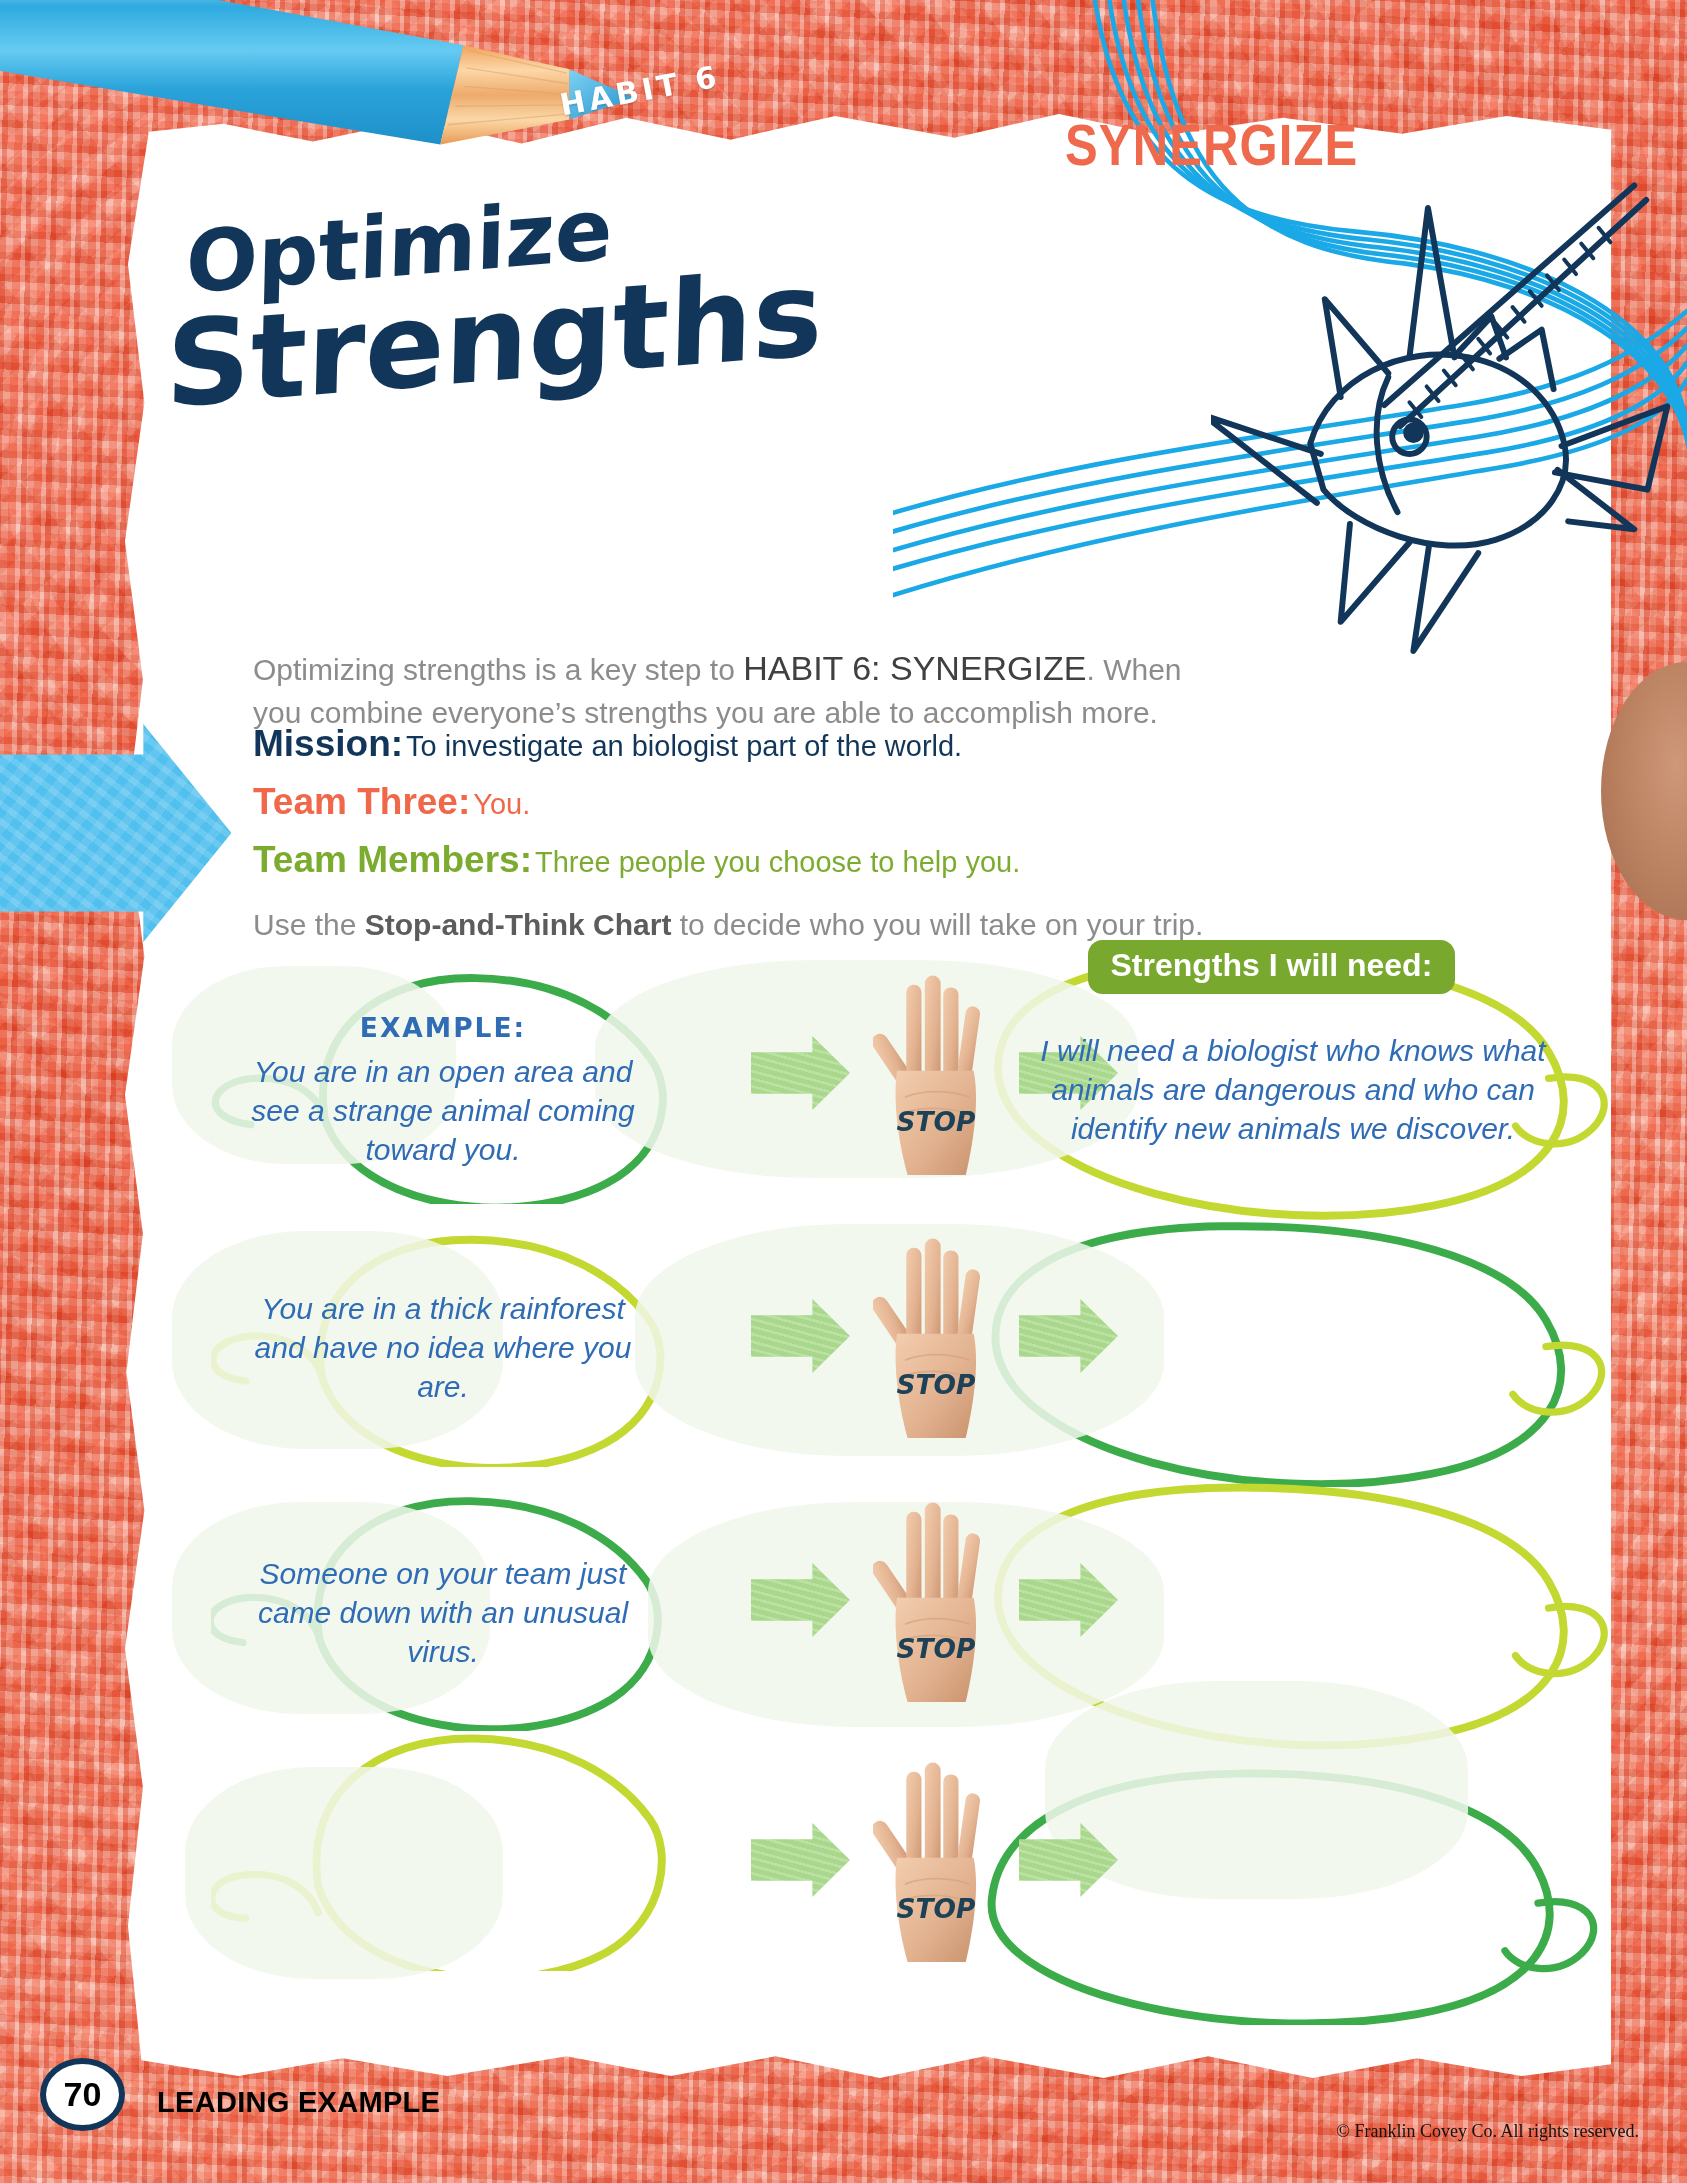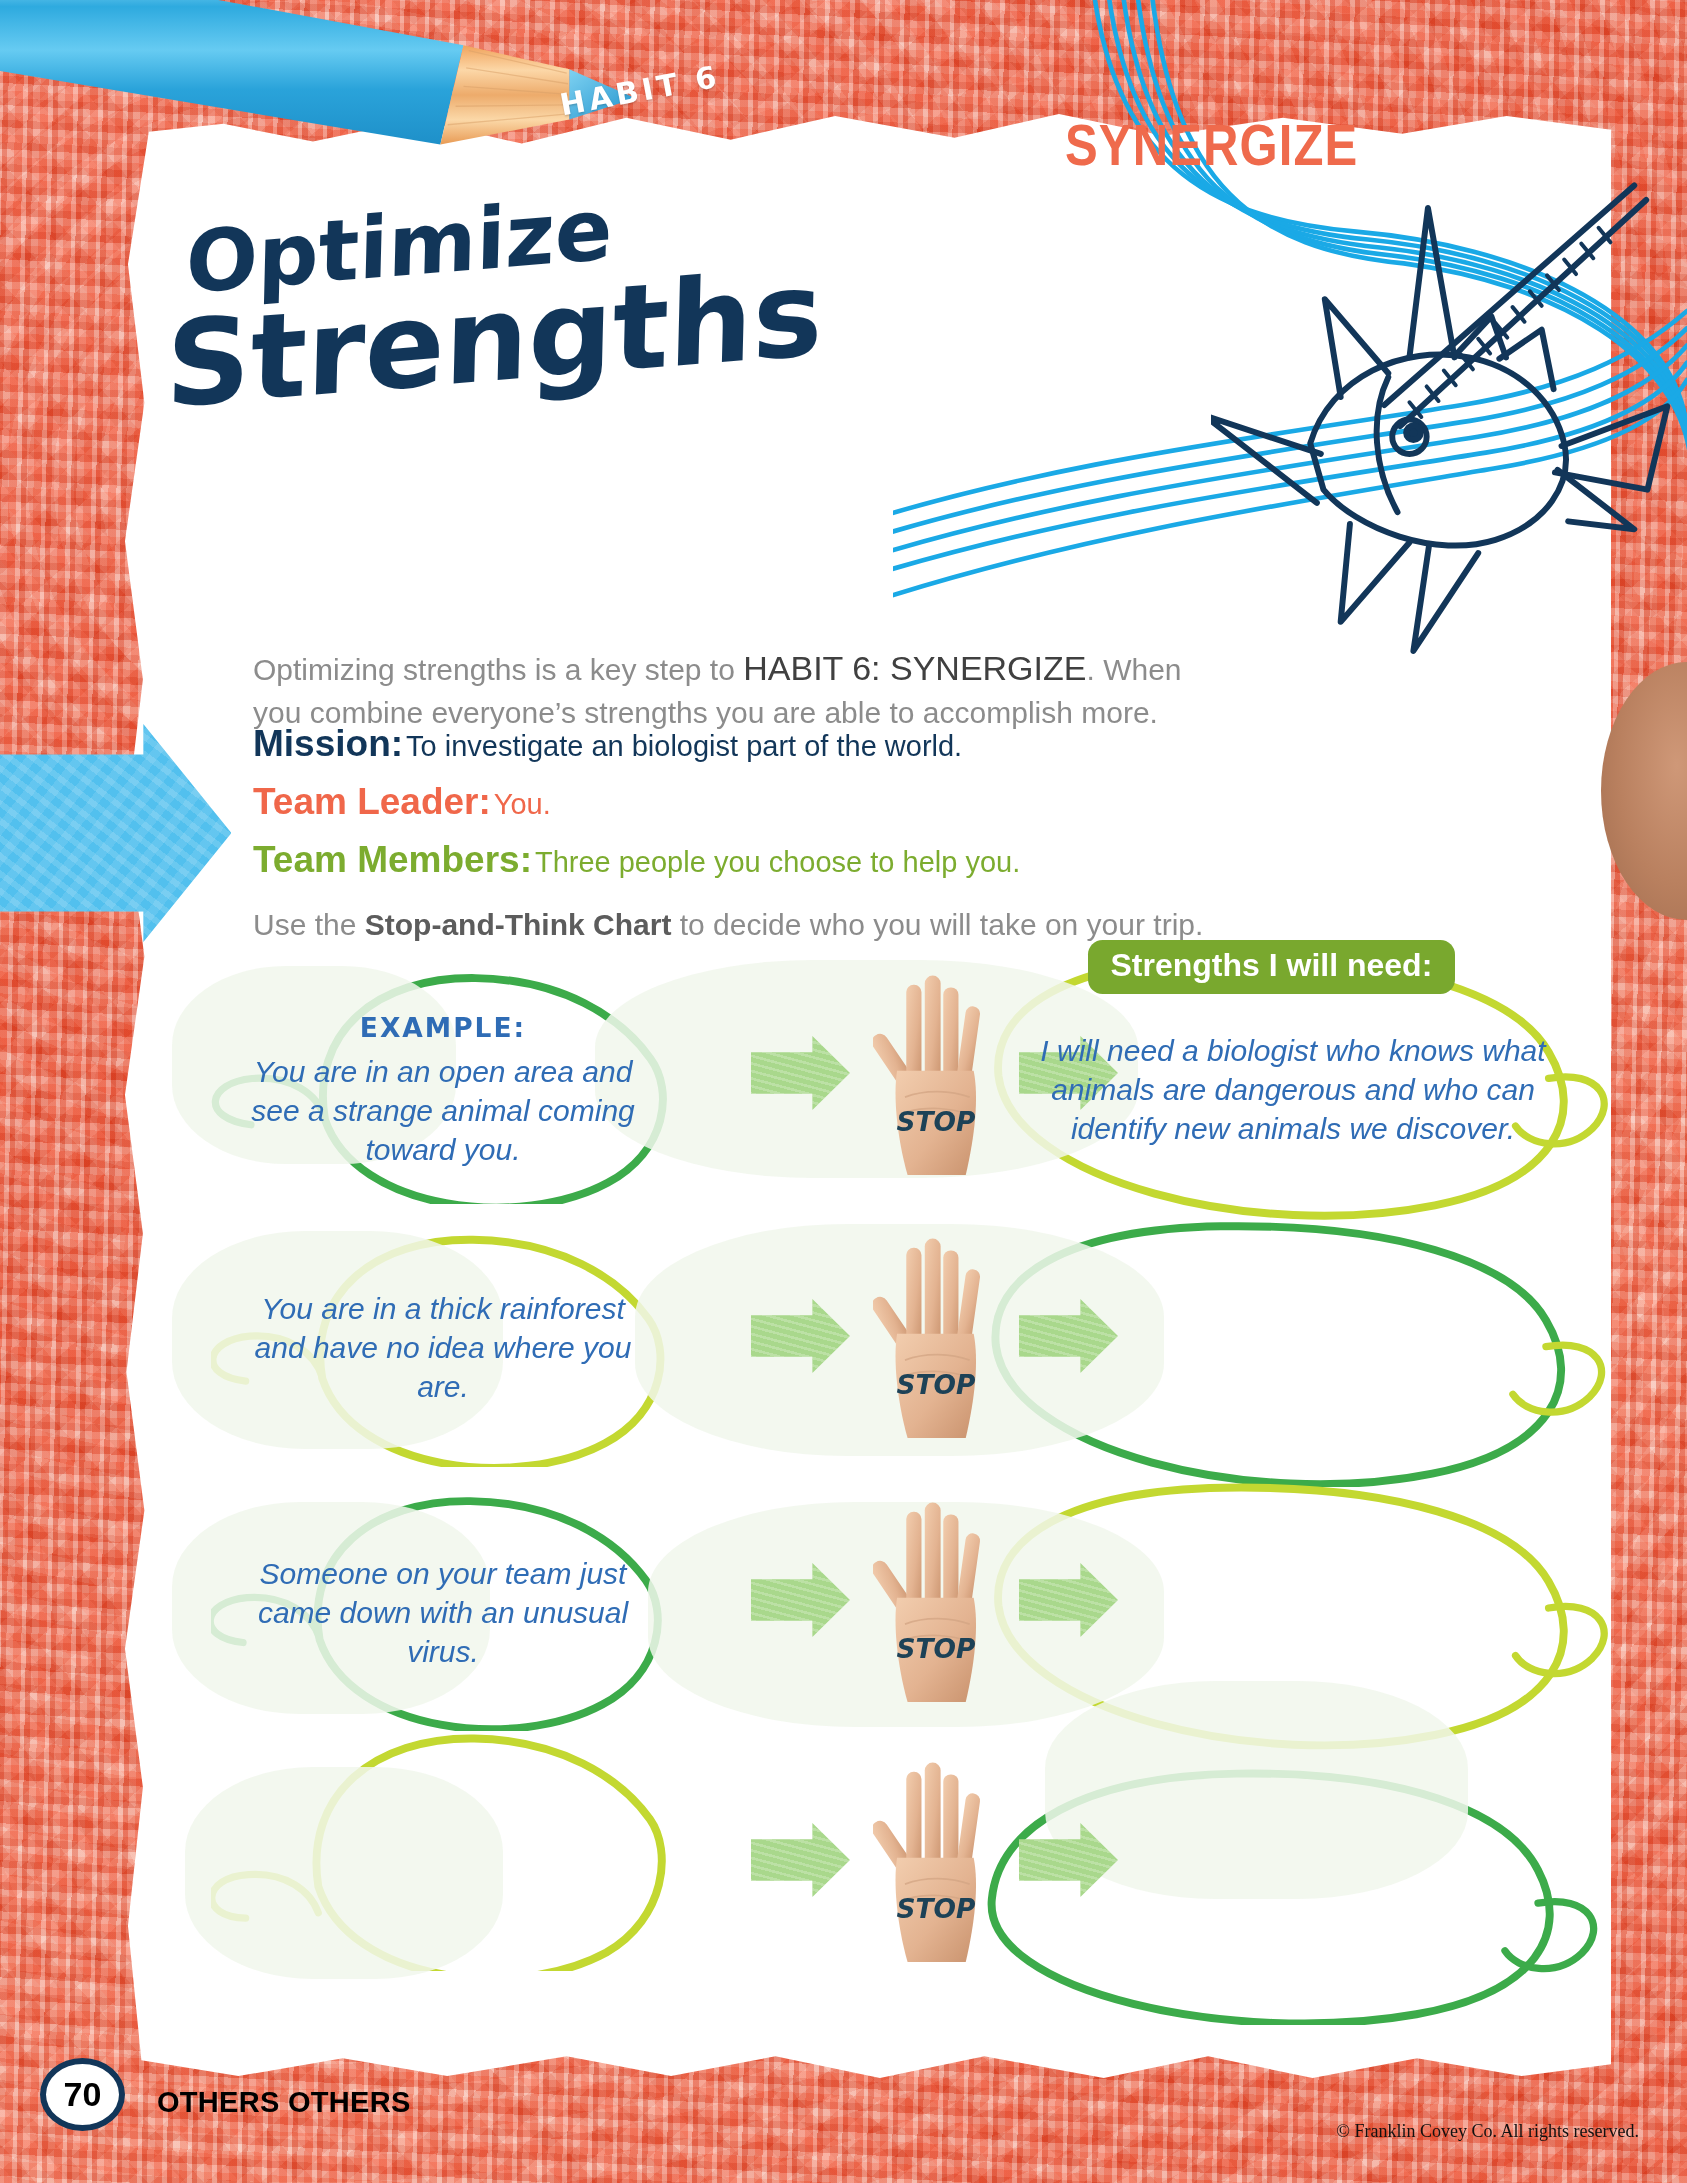--- a/index.html
+++ b/index.html
@@ -302,21 +302,21 @@
 
 <p id="intro">
   <span>Optimizing strengths is a key step to </span><span class="hl">HABIT 6: SYNERGIZE</span><span>. When you combine everyone’s strengths you are able to accomplish more.</span>
 </p>
 
 <div class="mission-row" id="row-mission">
   <span class="m-label">Mission:</span>
   <span class="m-val">To investigate an biologist part of the world.</span>
 </div>
 <div class="mission-row" id="row-leader">
-  <span class="m-label">Team Leader:</span>
+  <span class="m-label">Team Three:</span>
   <span class="m-val">You.</span>
 </div>
 <div class="mission-row" id="row-members">
   <span class="m-label">Team Members:</span>
   <span class="m-val">Three people you choose to help you.</span>
 </div>
 
 <div id="usechart">
   <span>Use the </span><b>Stop-and-Think Chart</b><span> to decide who you will take on your trip.</span>
 </div>
@@ -491,16 +491,16 @@
     </div>
   </div>
 </div>
 
 <div id="pill">Strengths I will need:</div>
 
 <div id="footer">
   <div id="page-oval">
     <span id="page-num">70</span>
   </div>
-  <div id="footer-title">OTHERS OTHERS</div>
+  <div id="footer-title">LEADING EXAMPLE</div>
   <div id="copyright">© Franklin Covey Co. All rights reserved.</div>
 </div>
 
 
 </body></html>

